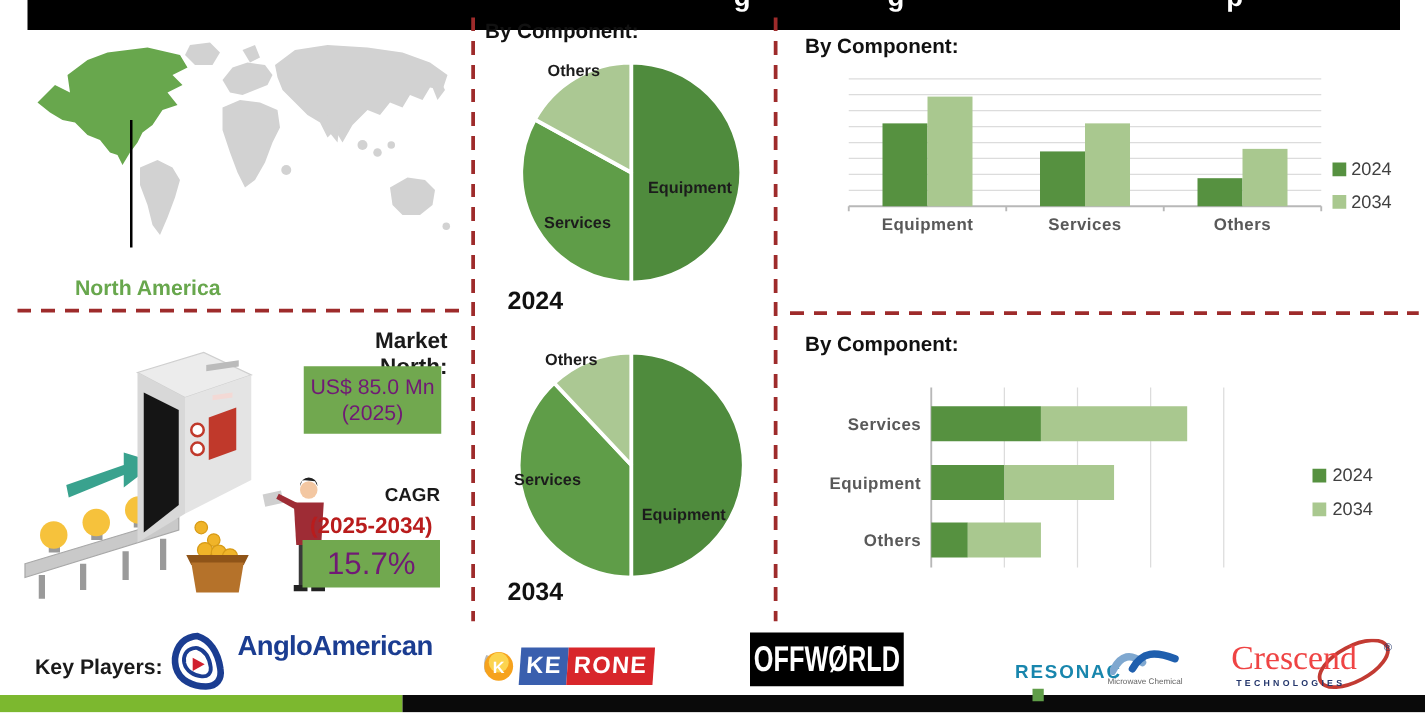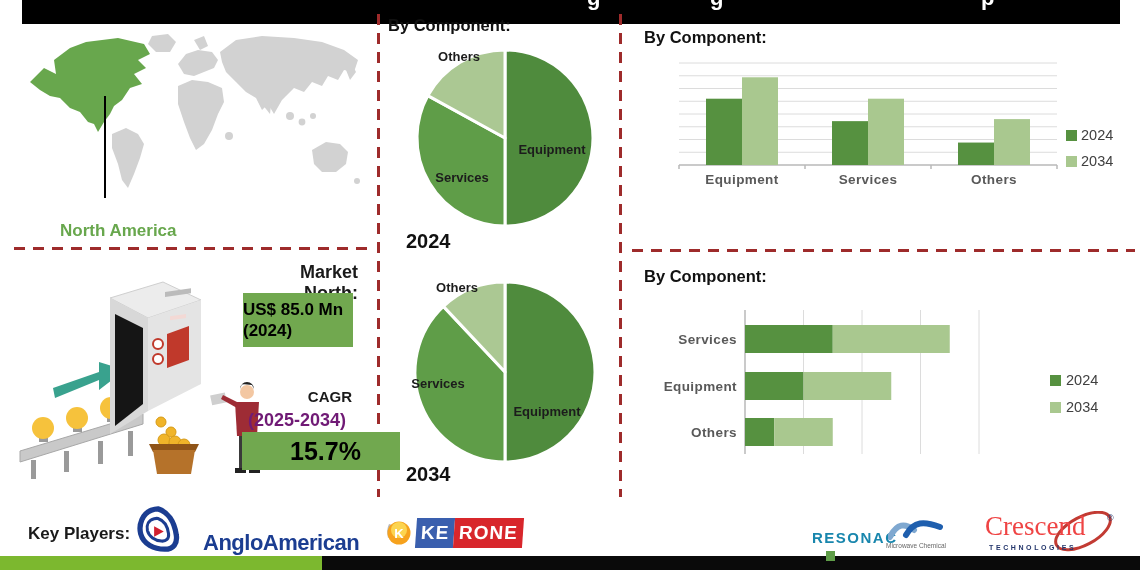--- a/index.html
+++ b/index.html
@@ -9,23 +9,23 @@
   
   .topbar{left:22px;top:0;width:1098px;height:24px;background:#000;overflow:hidden;}
   .topglyph{position:absolute;top:-15px;color:#fff;font-size:22px;font-weight:bold;}
   
   .dash-h{height:3px;background:repeating-linear-gradient(90deg,#9e2b2b 0 11px,transparent 11px 19px);}
   .dash-v{width:3px;background:repeating-linear-gradient(180deg,#9e2b2b 0 11px,transparent 11px 19px);}
   
   .region-label{font-size:17.5px;font-weight:bold;color:#111;}
   .region-value{font-size:17px;font-weight:bold;color:#68a74d;}
   .ms-label{font-size:18px;font-weight:bold;text-align:right;}
-  .greenbox{background:#71a84f;color:#000000;font-weight:bold;}
+  .greenbox{background:#71a84f;color:#701a75;font-weight:normal;text-align:center;}
   .cagr-label{font-size:15px;font-weight:bold;text-align:right;}
-  .cagr-period{font-size:18px;font-weight:bold;color:#701a75;text-align:center;}
+  .cagr-period{font-size:18px;font-weight:bold;color:#b91c1c;text-align:center;}
   
   .chart-head{font-size:16.5px;font-weight:bold;color:#111;}
   .pie-year{font-size:20px;font-weight:bold;color:#111;}
   .pie-lab{font:bold 13px "Liberation Sans",sans-serif;fill:#1c1c1c;}
   .cat-lab{font:bold 13.5px "Liberation Sans",sans-serif;fill:#595959;letter-spacing:.4px;}
   .leg-lab{font:14.5px "Liberation Sans",sans-serif;fill:#404040;}
   .footnote{font-size:12.2px;font-style:italic;font-weight:600;color:#3d3d3d;}
   
   .kp-label{font-size:17px;font-weight:bold;text-align:center;}
   .aa-text{font-size:22px;font-weight:bold;color:#1b3d91;letter-spacing:-0.5px;}
@@ -131,25 +131,25 @@
       <rect x="224" y="180" width="6" height="33" fill="#3a3a3a"></rect>
       <rect x="234" y="180" width="6" height="33" fill="#3a3a3a"></rect>
       <rect x="220" y="212" width="11" height="5" fill="#222"></rect>
       <rect x="234" y="212" width="11" height="5" fill="#222"></rect>
     </g>
   </svg>
 
   <div class="abs ms-label" style="left:243px;top:262px;width:115px;">Market North:</div>
   <div class="abs greenbox" style="left:243px;top:293px;width:110px;height:48px;padding-top:6px;font-size:17px;line-height:21px;">
     <div>US$ 85.0 Mn</div>
-    <div>(2024)</div>
+    <div>(2025)</div>
   </div>
   <div class="abs cagr-label" style="left:242px;top:388px;width:110px;">CAGR</div>
   <div class="abs cagr-period" style="left:232px;top:410px;width:130px;">(2025-2034)</div>
-  <div class="abs greenbox" style="left:242px;top:432px;width:110px;height:38px;line-height:38px;font-size:25px;padding-left:48px;">
+  <div class="abs greenbox" style="left:242px;top:432px;width:110px;height:38px;line-height:38px;font-size:25px;">
     <span>15.7%</span>
   </div>
 
   <div class="abs chart-head" style="left:388px;top:16px;">By Component:</div>
   <svg id="pie-2024" class="abs" style="left:405px;top:38px;" width="200" height="200" viewBox="0 0 200 200">
       <path d="M100 100 L100 12 A88 88 0 0 1 100 188 Z" fill="#4f8b3d" stroke="#fff" stroke-width="3" stroke-linejoin="round"></path>
       <path d="M100 100 L100 188 A88 88 0 0 1 22.88501215614002 57.60567667904905 Z" fill="#5f9d48" stroke="#fff" stroke-width="3" stroke-linejoin="round"></path>
       <path d="M100 100 L22.88501215614002 57.60567667904905 A88 88 0 0 1 99.99999999999999 12 Z" fill="#abc893" stroke="#fff" stroke-width="3" stroke-linejoin="round"></path>
       <text x="147" y="116" text-anchor="middle" class="pie-lab">Equipment</text>
       <text x="57" y="144" text-anchor="middle" class="pie-lab">Services</text>
@@ -217,40 +217,43 @@
         <text x="107" y="181" text-anchor="end" class="cat-lab">Others</text>
         <rect x="420" y="119" width="11" height="11" fill="#569140"></rect>
         <text x="436" y="129" class="leg-lab">2024</text>
         <rect x="420" y="146" width="11" height="11" fill="#a9c88f"></rect>
         <text x="436" y="156" class="leg-lab">2034</text>
       </svg>
   </div>
 
   <div class="abs kp-label" style="left:28px;top:524px;">Key Players:</div>
 
-  <div class="abs" style="left:133px;top:504px;display:flex;align-items:flex-end;gap:20px;">
+  <div class="abs" style="left:133px;top:504px;display:flex;align-items:flex-start;gap:7px;">
     <svg width="50" height="52" viewBox="0 0 52 54">
       <path d="M26,5 C36,8 43,18 45,32 C46.5,41 42,47 33,47 C22,47 11,42 8,31 C5.5,21 10,10 19,6.5 C21.5,5.5 24,5 26,5 Z" fill="none" stroke="#1b3d91" stroke-width="5.5"></path>
       <path d="M26,15 C32,17 36,23 37,31 C37.5,36 34.5,39 29.5,38.5 C23,38 16.5,34 15,27.5 C13.8,21.5 16.5,16.5 22,15.2 C23.5,14.9 25,14.8 26,15 Z" fill="none" stroke="#1b3d91" stroke-width="3.2"></path>
       <path d="M22,23 L32,28.5 L22,34 Z" fill="#d1202f"></path>
     </svg>
     <span class="aa-text">AngloAmerican</span>
   </div>
 
   <div class="abs" style="left:385px;top:518px;display:flex;align-items:center;gap:4px;">
     <svg width="27" height="30" viewBox="0 0 27 30">
       <path d="M4,6 Q1,12 3,20 L7,17 Q5,11 7,7 Z" fill="#b8b8b8"></path>
       <circle cx="14" cy="15" r="11.5" fill="#f6a21d"></circle>
       <circle cx="14" cy="12" r="8" fill="#fcd44f"></circle>
       <text x="14" y="20" text-anchor="middle" font-family="Liberation Sans,sans-serif" font-size="13" font-weight="bold" fill="#fff">K</text>
     </svg>
     <span class="kerone-block" style="background:#3a5fae;">KE</span>
     <span class="kerone-block" style="background:#d8262b;margin-left:-4px;">RONE</span>
   </div>
 
+  <div class="abs offworld-box" style="left:600px;top:506px;width:123px;height:43px;">
+    <span class="offworld-text">OFFWØRLD</span>
+  </div>
 
   <div class="abs resonac-text" style="left:812px;top:529px;">RESONAC</div>
 
   <div class="abs" style="left:884px;top:516px;width:64px;">
     <svg width="56" height="26" viewBox="0 0 56 26" style="display:block;margin:0 auto;">
       <path d="M2,21 C9,7 17,7 26,14" fill="none" stroke="#7fa8d0" stroke-width="6" stroke-linecap="round"></path>
       <path d="M18,19 C26,5 36,5 52,11" fill="none" stroke="#1f5fae" stroke-width="6" stroke-linecap="round"></path>
     </svg>
     <div class="mc-text">Microwave Chemical</div>
   </div>

